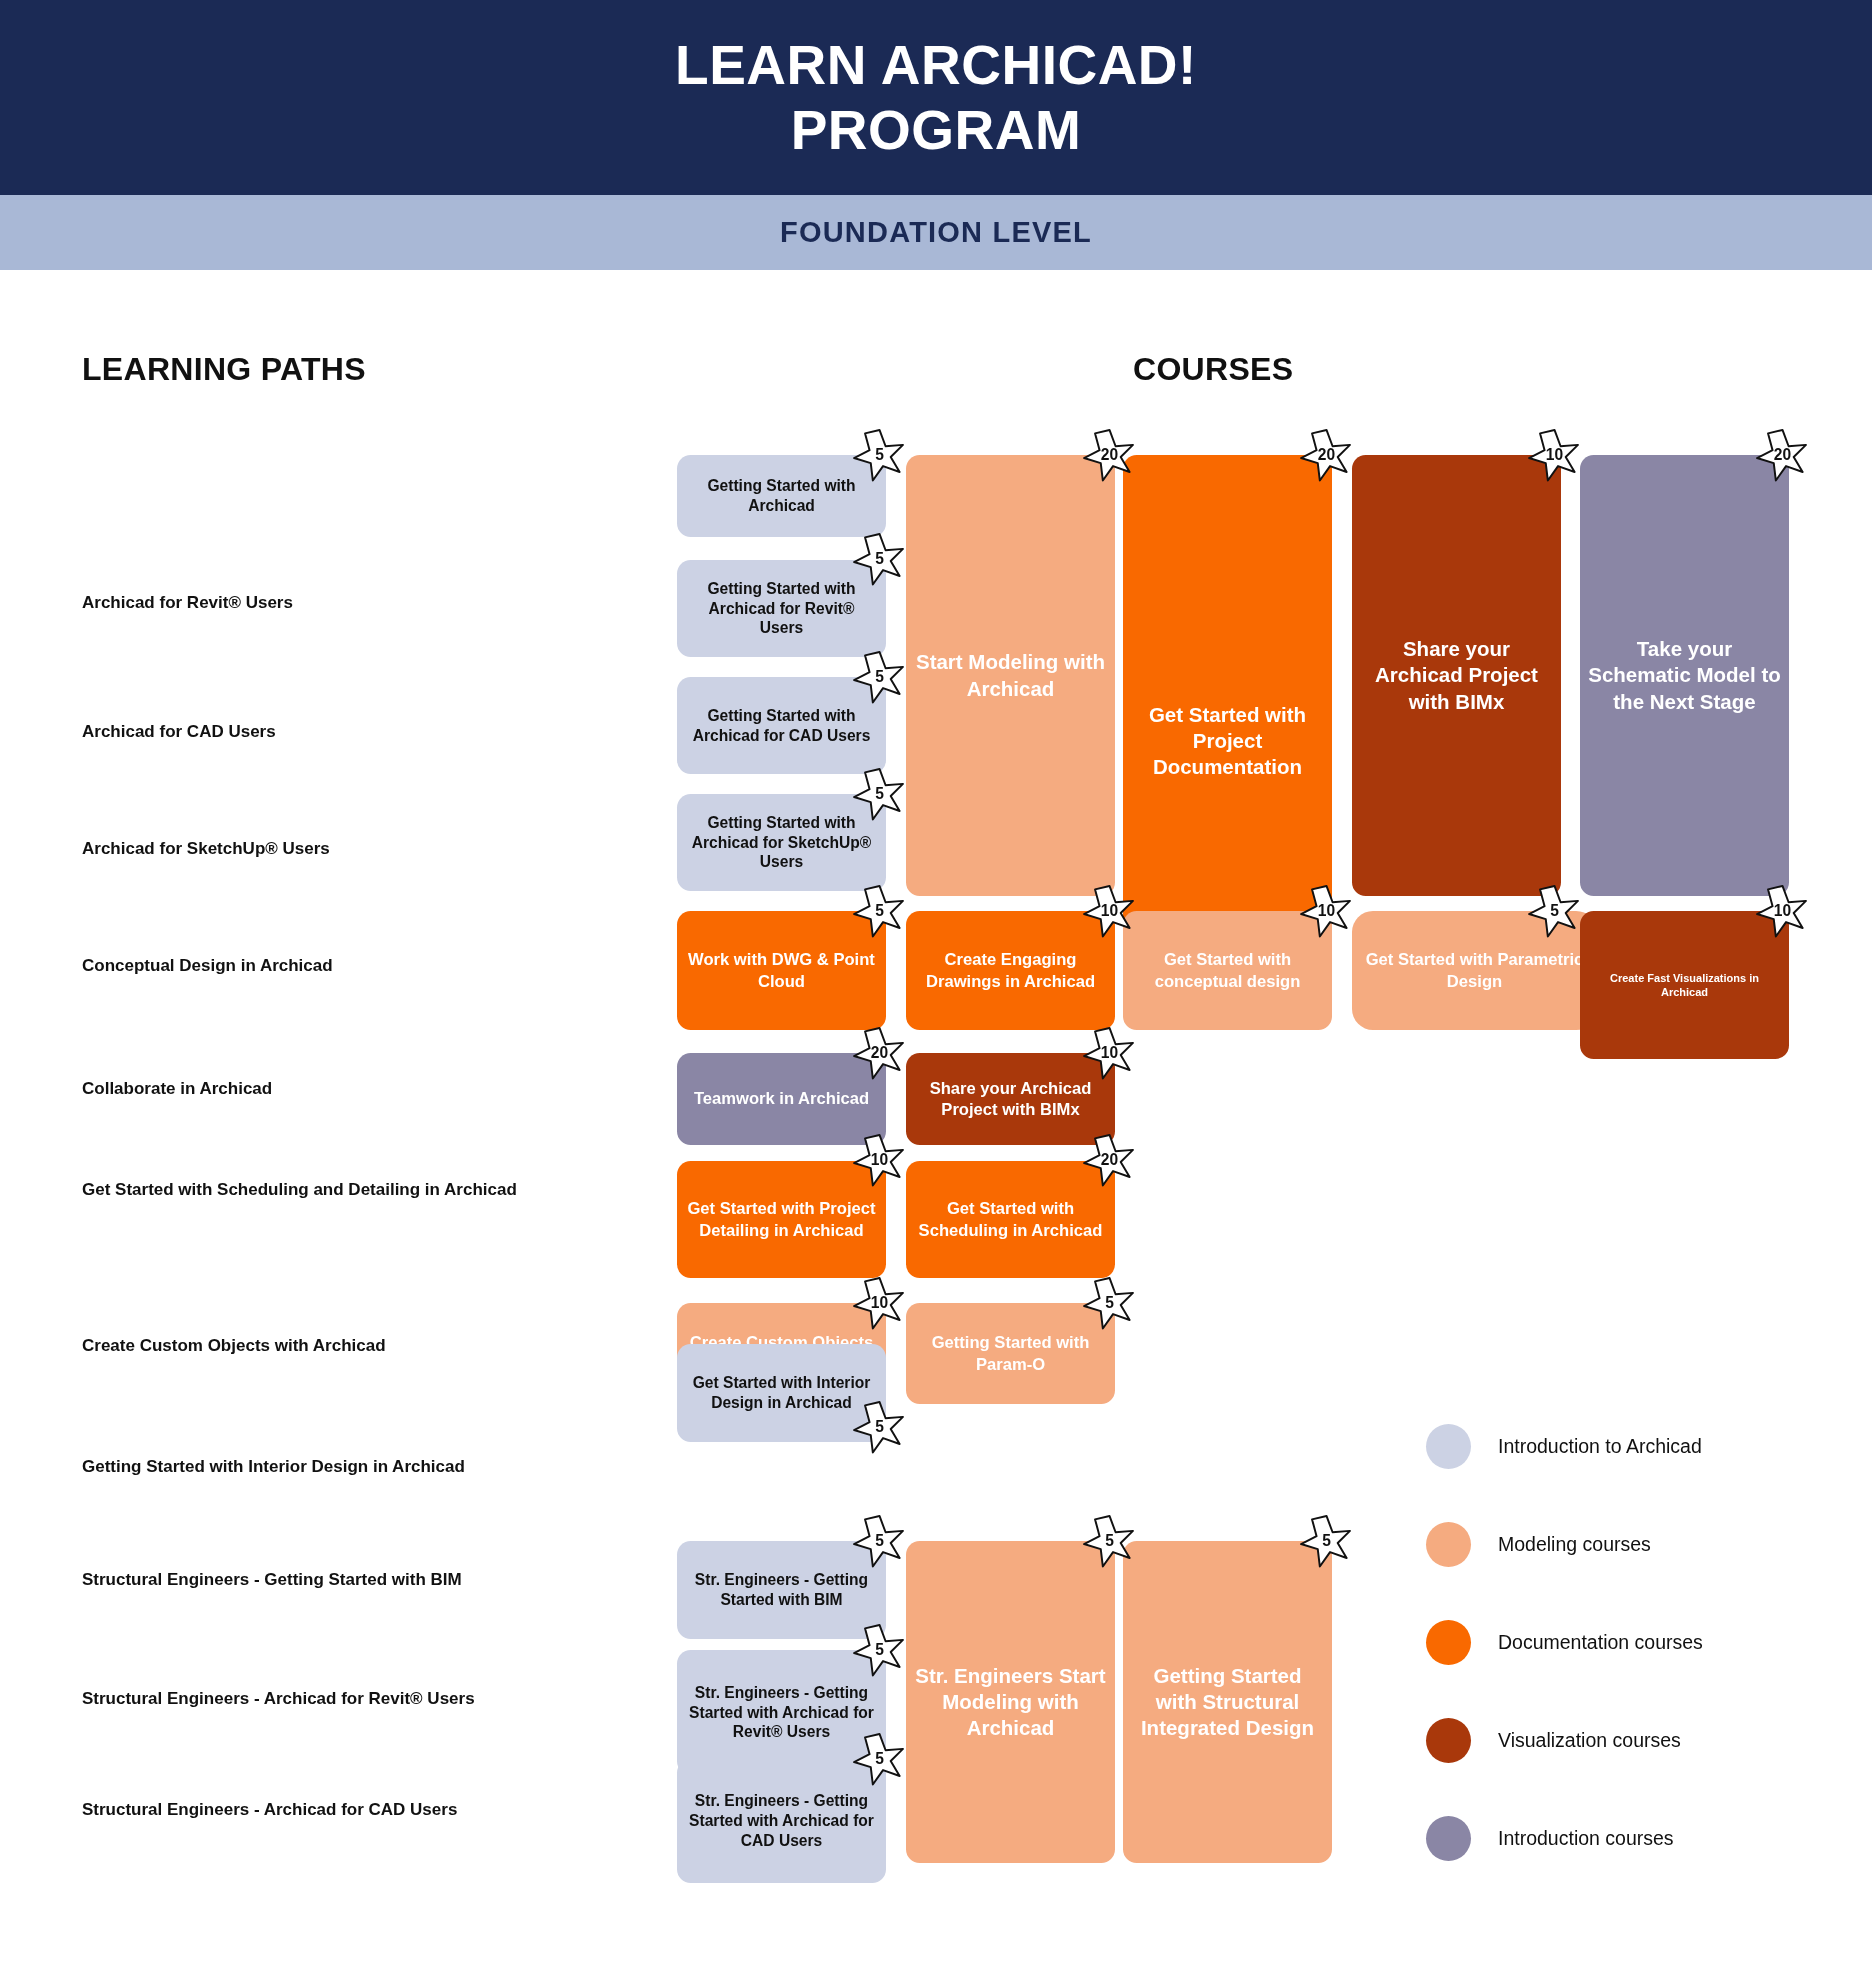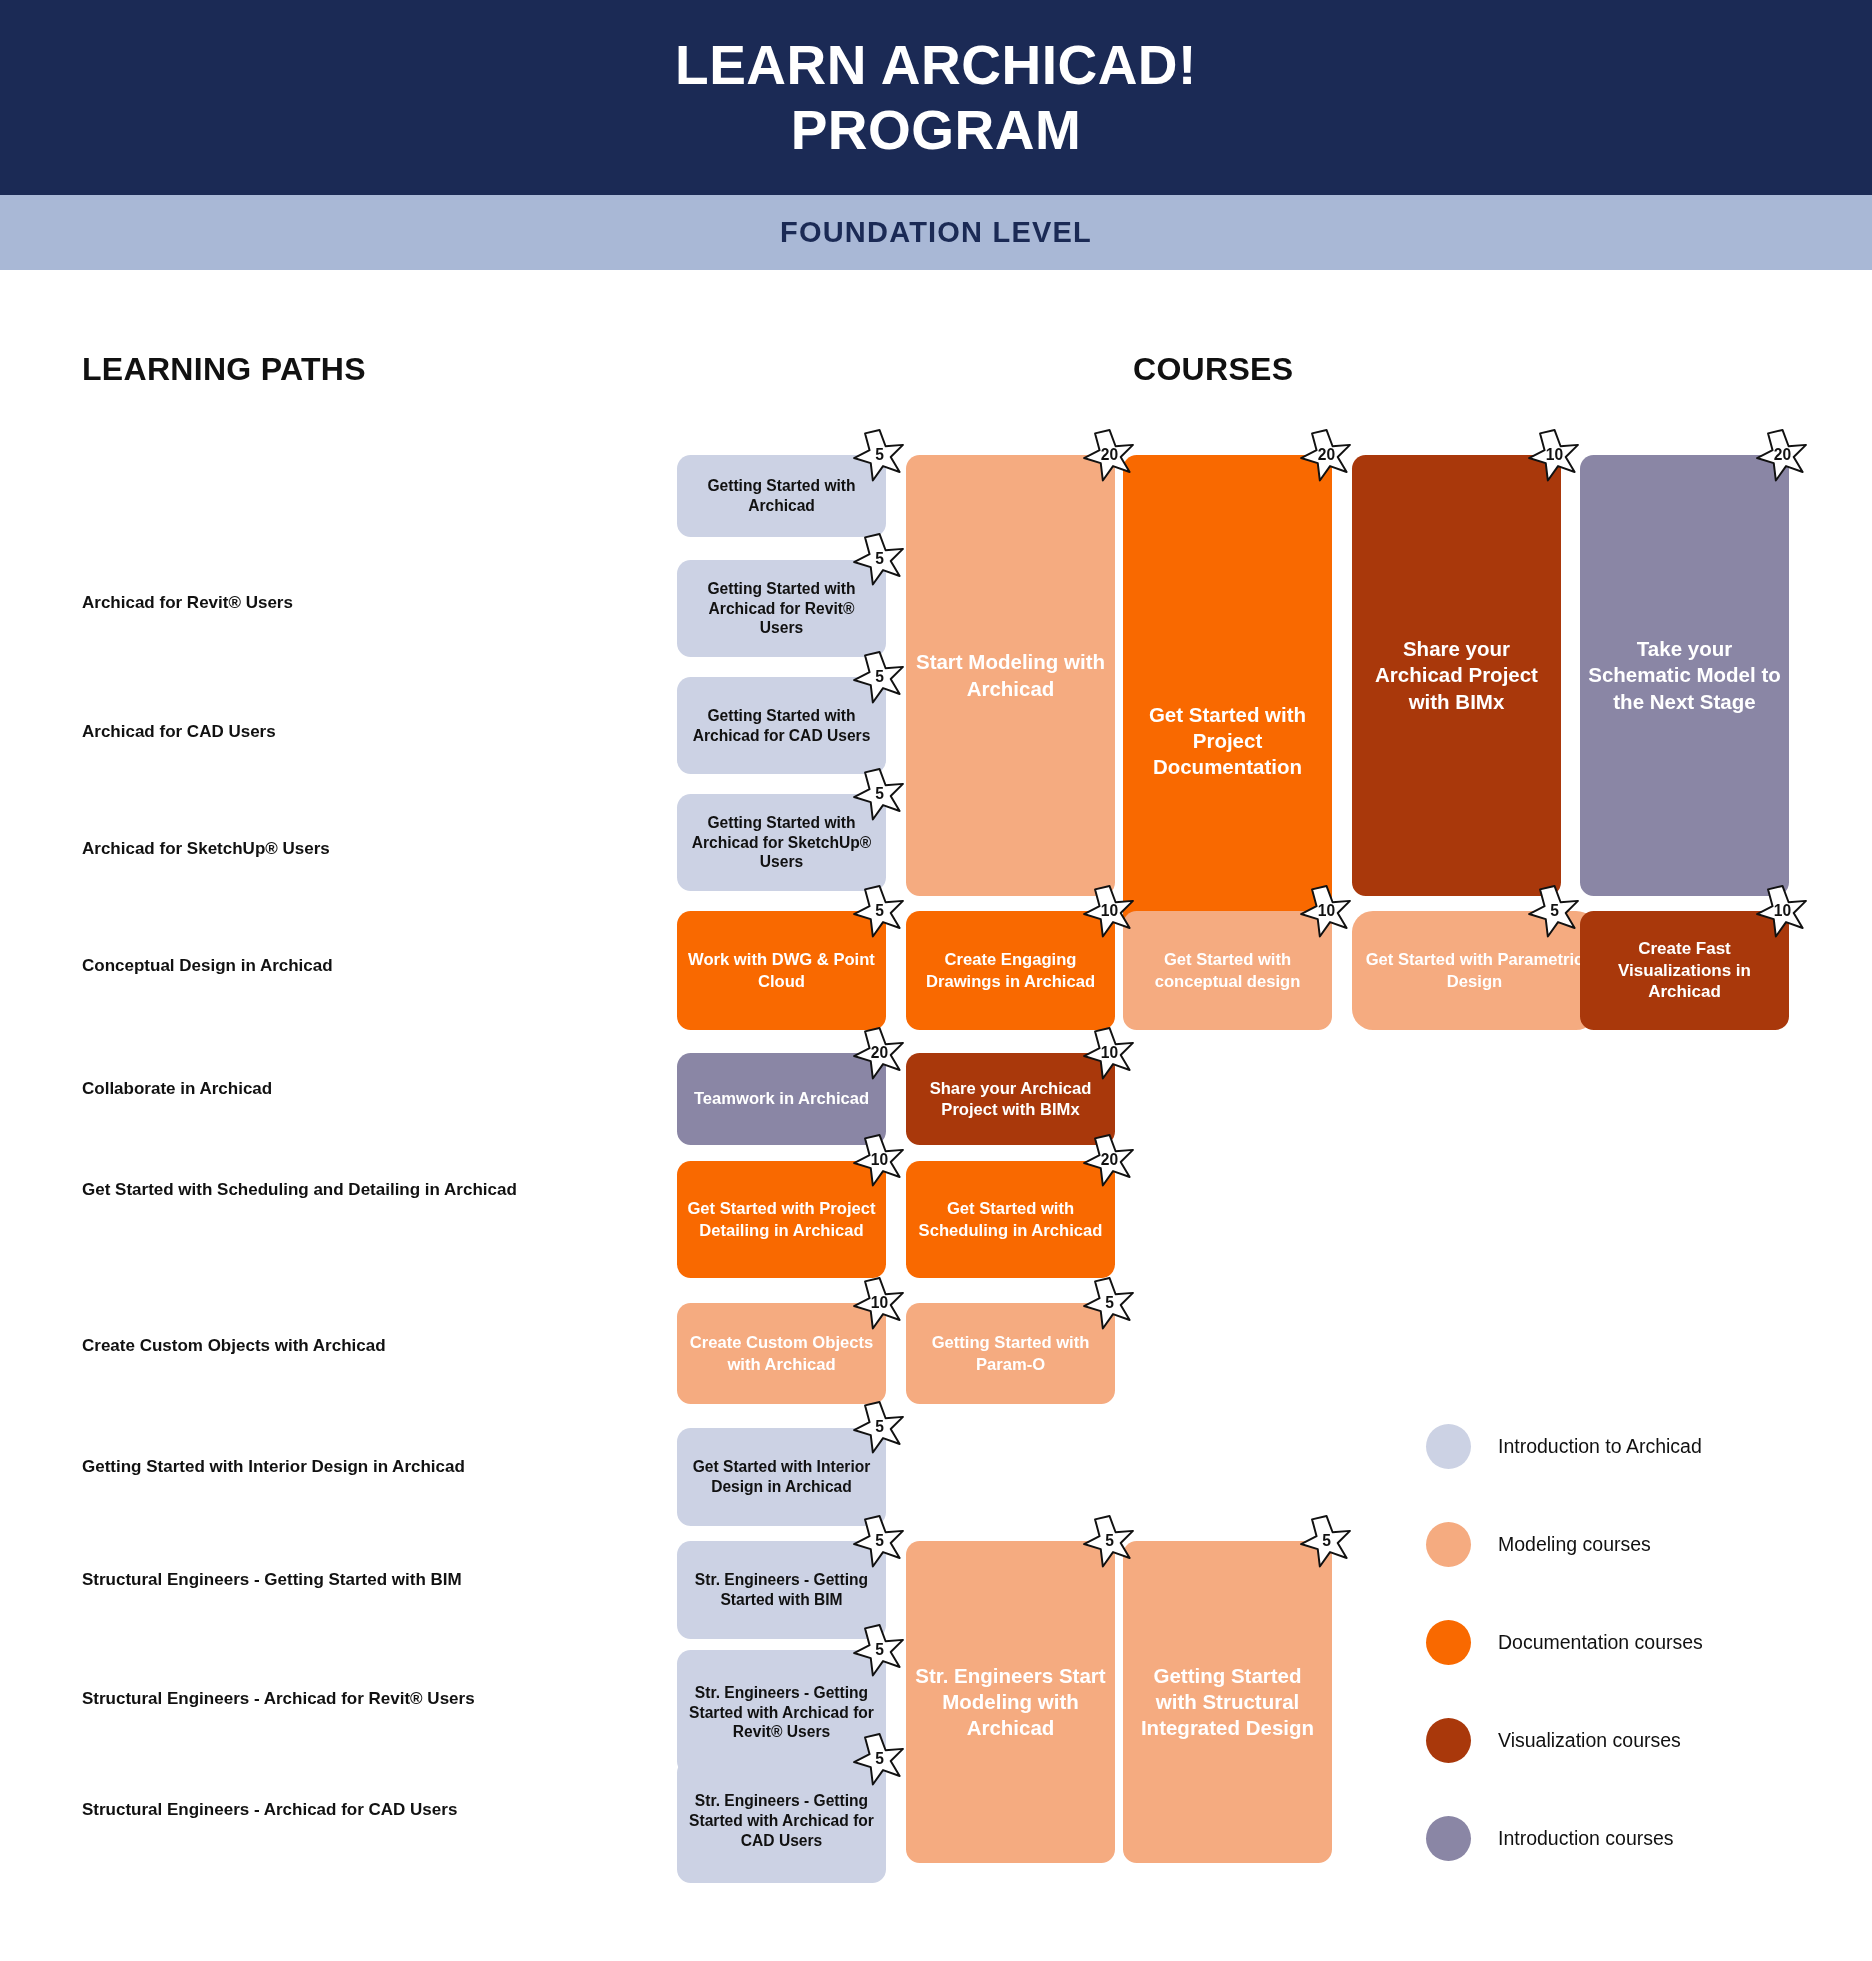--- a/index.html
+++ b/index.html
@@ -234,21 +234,21 @@
     </div>
     <div class="card c-model light-text" style="left: 1352px; top: 911px; width: 245px; height: 119px; font-size: 16.6px; border-radius: 21px;">
       <span>Get Started with Parametric Design</span>
     </div>
     <div class="star" style="left: 1527px; top: 884px;">
       <svg width="55" height="55" viewBox="0 0 56 56">
         <polygon points="28,2 34.2,18.6 51.9,17.2 39.4,29.6 48.5,44.8 31.6,38.8 21.2,53.4 19.1,35.8 2.1,30.6 17.9,22.6 13.3,5.5" fill="#ffffff" stroke="#111111" stroke-width="2" stroke-linejoin="round"></polygon>
       </svg>
       <span>5</span>
     </div>
-    <div class="card c-vis light-text" style="left: 1580px; top: 911px; width: 209px; height: 119px; font-size: 17px;">
+    <div class="card c-vis light-text" style="left: 1580px; top: 911px; width: 209px; height: 148px; font-size: 11px;">
       <span>Create Fast Visualizations in Archicad</span>
     </div>
     <div class="star" style="left: 1755px; top: 884px;">
       <svg width="55" height="55" viewBox="0 0 56 56">
         <polygon points="28,2 34.2,18.6 51.9,17.2 39.4,29.6 48.5,44.8 31.6,38.8 21.2,53.4 19.1,35.8 2.1,30.6 17.9,22.6 13.3,5.5" fill="#ffffff" stroke="#111111" stroke-width="2" stroke-linejoin="round"></polygon>
       </svg>
       <span>10</span>
     </div>
     <div class="card c-collab light-text" style="left: 677px; top: 1053px; width: 209px; height: 92px; font-size: 16.6px;">
       <span>Teamwork in Archicad</span>
@@ -297,21 +297,21 @@
     </div>
     <div class="card c-model light-text" style="left: 906px; top: 1303px; width: 209px; height: 101px; font-size: 16.6px;">
       <span>Getting Started with Param-O</span>
     </div>
     <div class="star" style="left: 1082px; top: 1276px;">
       <svg width="55" height="55" viewBox="0 0 56 56">
         <polygon points="28,2 34.2,18.6 51.9,17.2 39.4,29.6 48.5,44.8 31.6,38.8 21.2,53.4 19.1,35.8 2.1,30.6 17.9,22.6 13.3,5.5" fill="#ffffff" stroke="#111111" stroke-width="2" stroke-linejoin="round"></polygon>
       </svg>
       <span>5</span>
     </div>
-    <div class="card c-intro dark-text" style="left: 677px; top: 1428px; width: 209px; height: 98px; font-size: 15.6px;">
+    <div class="card c-intro dark-text" style="left: 677px; top: 1344px; width: 209px; height: 98px; font-size: 15.6px;">
       <span>Get Started with Interior Design in Archicad</span>
     </div>
     <div class="star" style="left: 852px; top: 1400px;">
       <svg width="55" height="55" viewBox="0 0 56 56">
         <polygon points="28,2 34.2,18.6 51.9,17.2 39.4,29.6 48.5,44.8 31.6,38.8 21.2,53.4 19.1,35.8 2.1,30.6 17.9,22.6 13.3,5.5" fill="#ffffff" stroke="#111111" stroke-width="2" stroke-linejoin="round"></polygon>
       </svg>
       <span>5</span>
     </div>
     <div class="card c-intro dark-text" style="left: 677px; top: 1541px; width: 209px; height: 98px; font-size: 15.6px;">
       <span>Str. Engineers - Getting Started with BIM</span>

